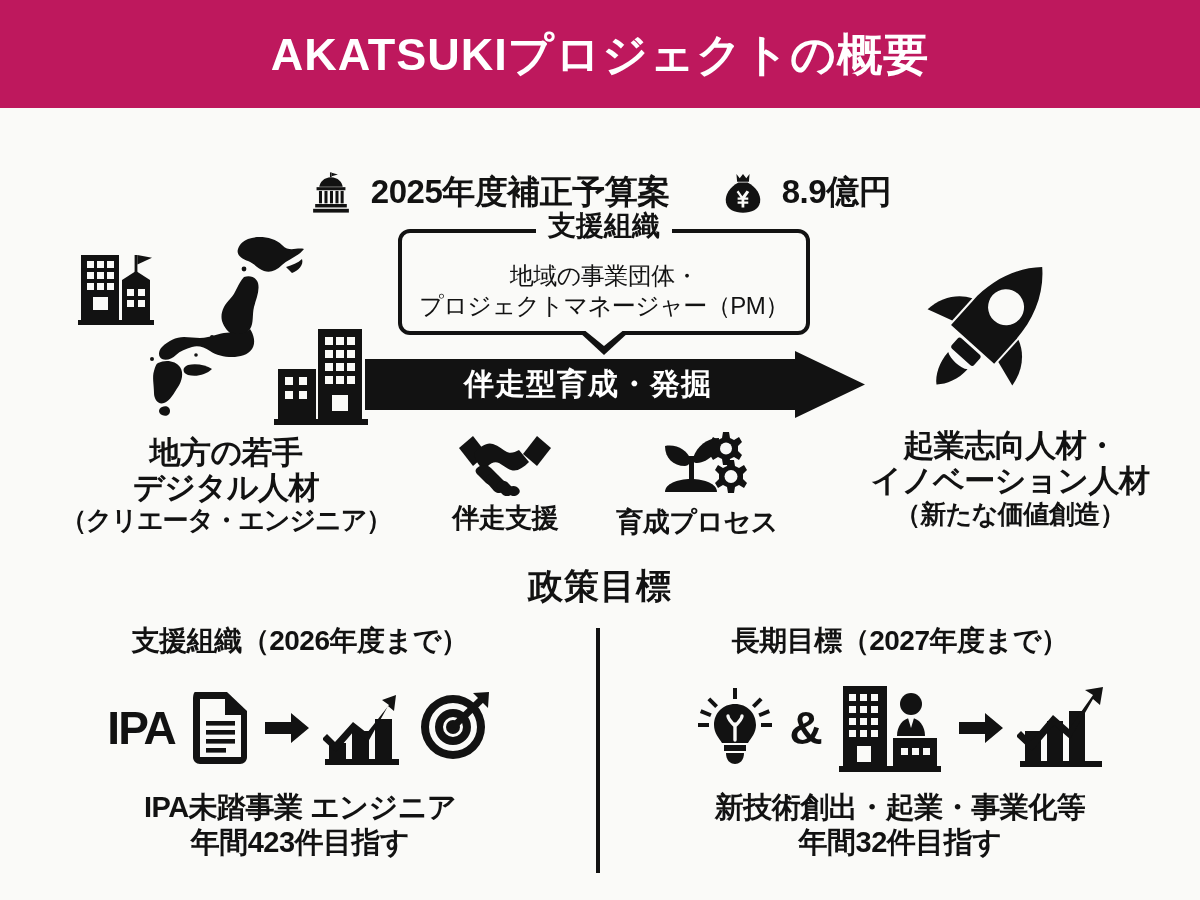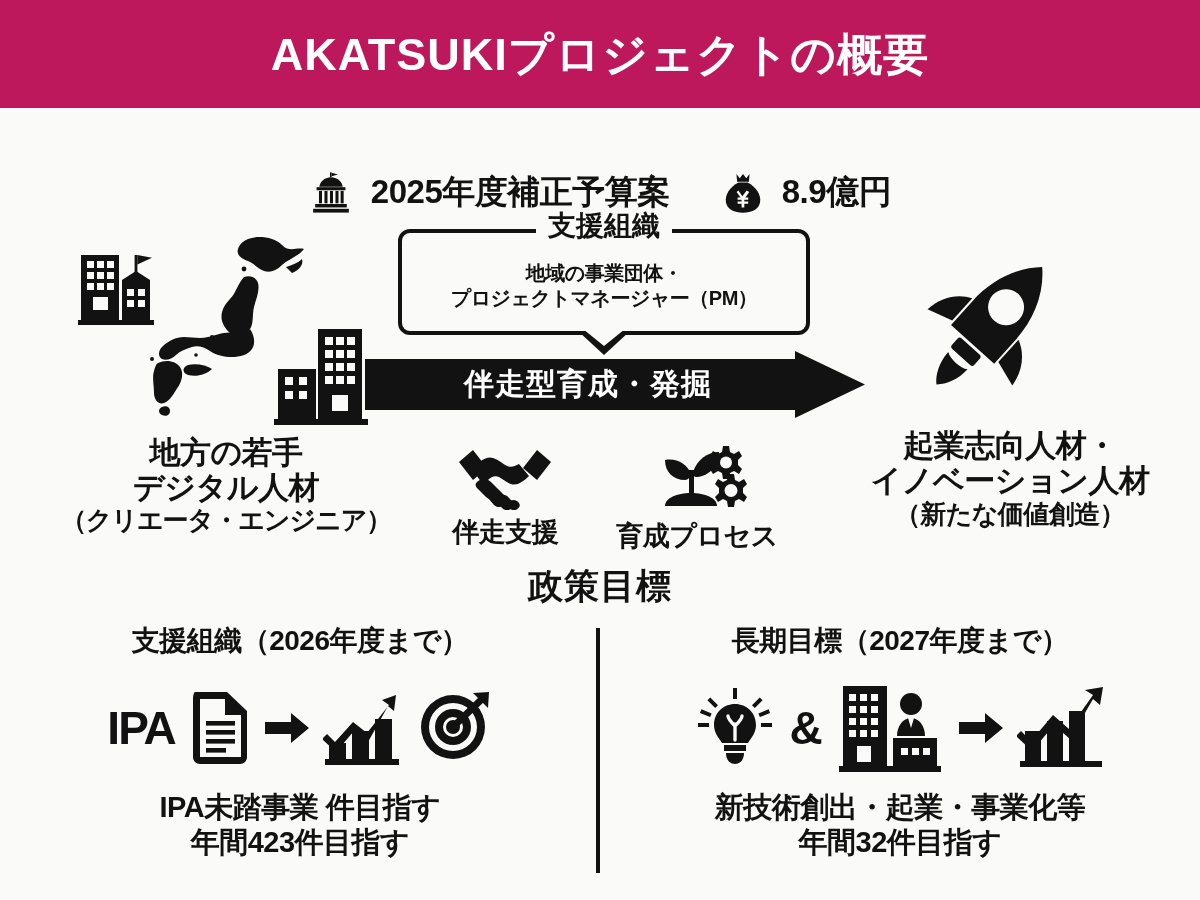--- a/index.html
+++ b/index.html
@@ -59,21 +59,21 @@
     position:absolute; left:398px; top:229px; width:412px; height:106px;
     border:4px solid #121212; border-radius:12px;
   }
   .support-legend{
     position:absolute; left:50%; top:-21px; transform:translateX(-50%);
     background:#fafaf8; padding:0 12px;
     font-size:28px; font-weight:700; white-space:nowrap; line-height:1;
   }
   .support-body{
     position:absolute; left:0; top:28px; width:100%;
-    text-align:center; font-size:20px; font-weight:700; line-height:1.24;
+    text-align:center; font-size:24px; font-weight:400; line-height:1.24;
     letter-spacing:-0.5px;
   }
   .support-tail{
     position:absolute; left:50%; top:98px; transform:translateX(-50%);
     width:0;height:0;
     border-left:26px solid transparent;
     border-right:26px solid transparent;
     border-top:24px solid #121212;
   }
   .support-tail-inner{
@@ -92,21 +92,21 @@
   .big-arrow-label{
     position:absolute; left:0; top:0; width:430px; height:67px;
     display:flex; align-items:center; justify-content:center;
     color:#ffffff; font-size:30px; font-weight:700; letter-spacing:1px;
     white-space:nowrap;
     padding-left:16px;
   }
 
   
   .mid-icons{
-    position:absolute; left:420px; top:444px; width:390px;
+    position:absolute; left:420px; top:430px; width:390px;
     display:flex; justify-content:center; gap:58px;
   }
   .mid-item{ display:flex; flex-direction:column; align-items:center; }
   .mid-item .cap{
     margin-top:4px; font-size:27px; font-weight:700; letter-spacing:-0.5px; white-space:nowrap;
   }
 
   
   .rocket-wrap{ position:absolute; left:905px; top:243px; }
   .right-label{
@@ -377,21 +377,21 @@
         <path d="M38 6 A32 32 0 1 0 38 70 A32 32 0 1 0 38 6 Z M38 14 A24 24 0 1 1 38 62 A24 24 0 1 1 38 14 Z" fill="#121212"></path>
         <path d="M38 20 A18 18 0 1 0 38 56 A18 18 0 1 0 38 20 Z M38 28 A10 10 0 1 1 38 48 A10 10 0 1 1 38 28 Z" fill="#121212"></path>
         <circle cx="38" cy="38" r="7" fill="#121212"></circle>
         <path d="M38 38 L68 9" stroke="#121212" stroke-width="7" fill="none"></path>
         <path d="M58 4 L74 3 L73 19 L66 12 Z" fill="#121212"></path>
       </svg>
     </span>
   </div>
 
   <div class="goal-text">
-    <div>IPA未踏事業 件目指す</div>
+    <div>IPA未踏事業 エンジニア</div>
     <div>年間423件目指す</div>
   </div>
 </div>
 
 <div class="goal-col goal-right">
   <div class="goal-head">長期目標（2027年度まで）</div>
 
   <div class="goal-icons">
     <span>
       <svg width="80" height="80" viewBox="0 0 80 80" aria-hidden="true">

